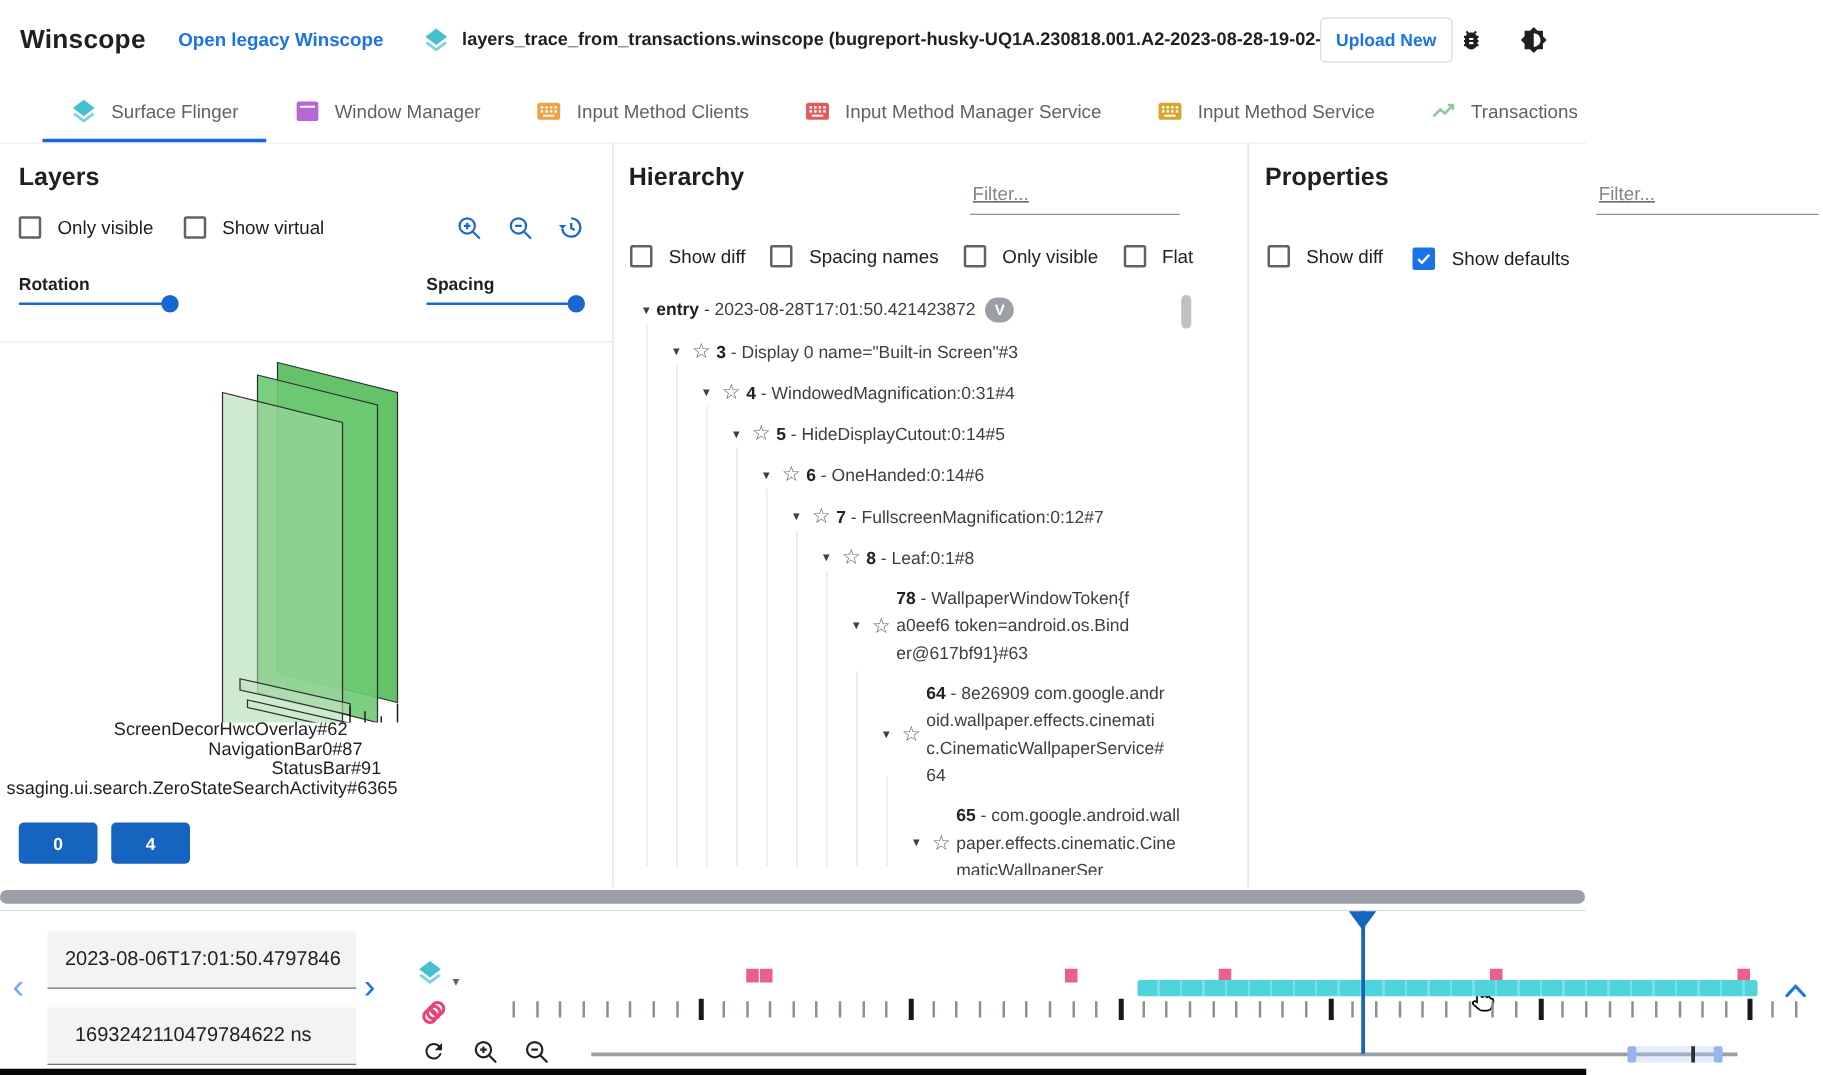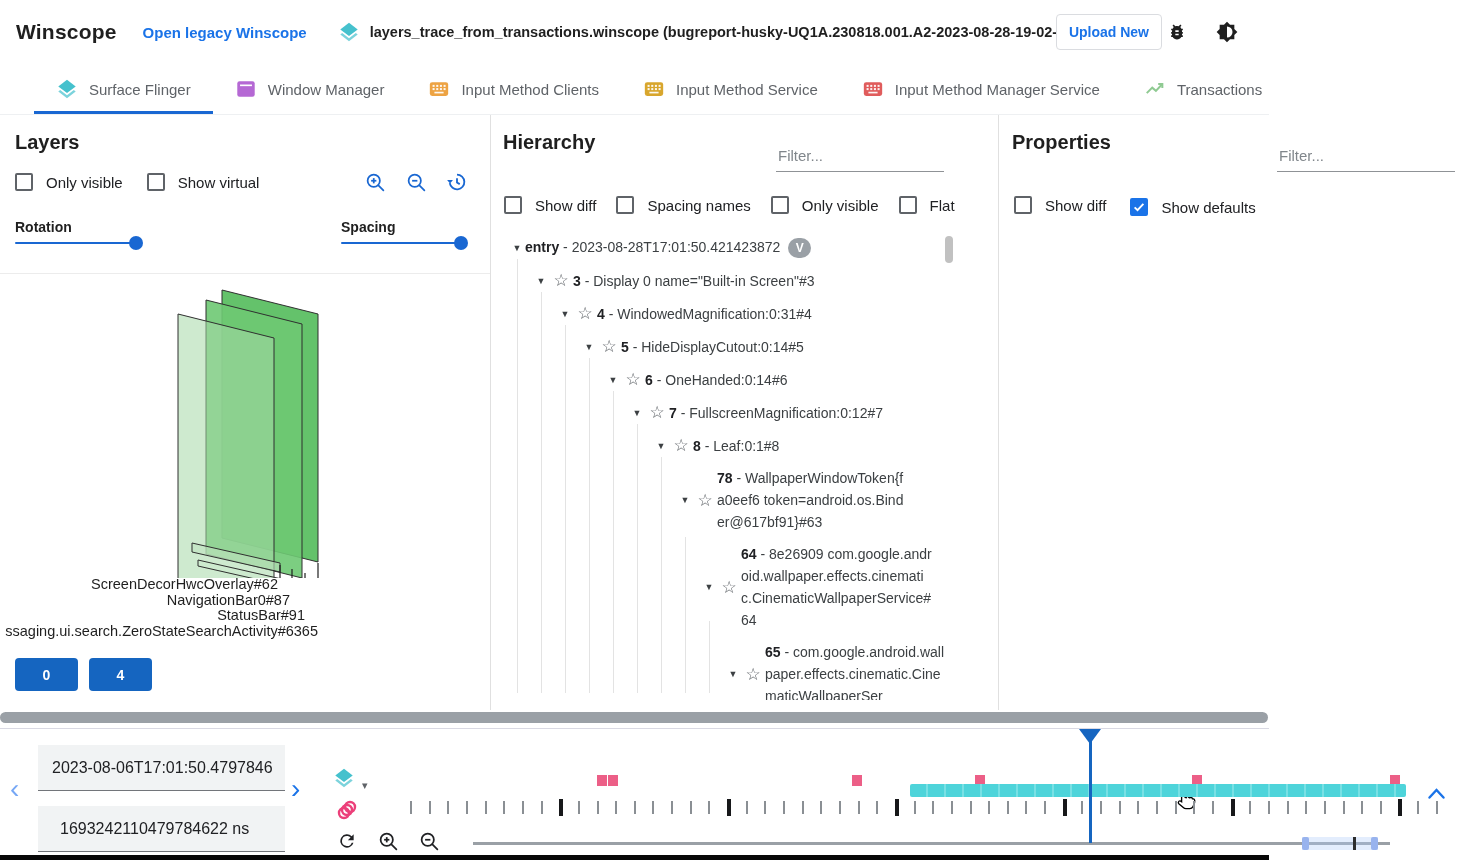--- a/index.html
+++ b/index.html
@@ -33,21 +33,21 @@
 
   
   #main { position: absolute; top: 115px; left: 0; width: 100%; height: 595px; }
   .panel { position: absolute; top: 0; height: 100%; overflow: hidden; }
   #layers-panel { left: 0; width: 490px; }
   #hierarchy-panel { left: 490px; width: 485px; border-left: 1px solid #e0e0e0; }
   #properties-panel { left: 998px; width: 483px; border-left: 1px solid #e0e0e0; }
   .panel-title { position: absolute; left: 15px; top: 16px; font-size: 20px; font-weight: 700; color: #1f1f1f; }
   .filter-input { position: absolute; top: 28px; border: none; border-bottom: 1px solid #8f9296;
                   font-size: 15px; color: #404040; padding: 4px 2px 7px 2px; outline: none; background: transparent;
-                  font-family: "Liberation Sans", sans-serif; }
+                  font-family: "Liberation Sans", sans-serif; text-decoration: underline; }
   .filter-input::placeholder { color: #80868b; }
 
   .cb-row { display: inline-flex; align-items: center; margin-right: 24px; cursor: pointer; }
   .cb { width: 18px; height: 18px; border: 2px solid #5f6368; border-radius: 2px; flex: none; background: #fff; }
   .cb.checked { border-color: #1a73e8; background: #1a73e8; display: flex; align-items: center; justify-content: center; }
   .cb-label { margin-left: 13px; font-size: 15px; color: #202124; }
 
   
   #layers-checks { position: absolute; left: 15px; top: 58px; white-space: nowrap; }
   #layers-zoom-group { position: absolute; right: 22px; top: 56px; display: flex; gap: 19px; }
@@ -182,54 +182,54 @@
               <rect x="17" y="11" width="2.2" height="2.2"></rect>
               <rect x="7" y="15" width="10" height="1.8"></rect>
             </g>
           </svg>
         </span>
         <span>Input Method Clients</span>
       </div>
       <div class="tab">
         <span class="ticon">
           <svg width="22" height="22" viewBox="0 0 24 24">
+            <rect x="2" y="4.5" width="20" height="15" rx="2.5" fill="#e05c5c"></rect>
+            <g fill="#fff" opacity=".92">
+              <rect x="5" y="7.5" width="2.2" height="2.2"></rect>
+              <rect x="9" y="7.5" width="2.2" height="2.2"></rect>
+              <rect x="13" y="7.5" width="2.2" height="2.2"></rect>
+              <rect x="17" y="7.5" width="2.2" height="2.2"></rect>
+              <rect x="5" y="11" width="2.2" height="2.2"></rect>
+              <rect x="9" y="11" width="2.2" height="2.2"></rect>
+              <rect x="13" y="11" width="2.2" height="2.2"></rect>
+              <rect x="17" y="11" width="2.2" height="2.2"></rect>
+              <rect x="7" y="15" width="10" height="1.8"></rect>
+            </g>
+          </svg>
+        </span>
+        <span>Input Method Manager Service</span>
+      </div>
+      <div class="tab">
+        <span class="ticon">
+          <svg width="22" height="22" viewBox="0 0 24 24">
             <rect x="2" y="4.5" width="20" height="15" rx="2.5" fill="#d8a62d"></rect>
             <g fill="#fff" opacity=".92">
               <rect x="5" y="7.5" width="2.2" height="2.2"></rect>
               <rect x="9" y="7.5" width="2.2" height="2.2"></rect>
               <rect x="13" y="7.5" width="2.2" height="2.2"></rect>
               <rect x="17" y="7.5" width="2.2" height="2.2"></rect>
               <rect x="5" y="11" width="2.2" height="2.2"></rect>
               <rect x="9" y="11" width="2.2" height="2.2"></rect>
               <rect x="13" y="11" width="2.2" height="2.2"></rect>
               <rect x="17" y="11" width="2.2" height="2.2"></rect>
               <rect x="7" y="15" width="10" height="1.8"></rect>
             </g>
           </svg>
         </span>
         <span>Input Method Service</span>
-      </div>
-      <div class="tab">
-        <span class="ticon">
-          <svg width="22" height="22" viewBox="0 0 24 24">
-            <rect x="2" y="4.5" width="20" height="15" rx="2.5" fill="#e05c5c"></rect>
-            <g fill="#fff" opacity=".92">
-              <rect x="5" y="7.5" width="2.2" height="2.2"></rect>
-              <rect x="9" y="7.5" width="2.2" height="2.2"></rect>
-              <rect x="13" y="7.5" width="2.2" height="2.2"></rect>
-              <rect x="17" y="7.5" width="2.2" height="2.2"></rect>
-              <rect x="5" y="11" width="2.2" height="2.2"></rect>
-              <rect x="9" y="11" width="2.2" height="2.2"></rect>
-              <rect x="13" y="11" width="2.2" height="2.2"></rect>
-              <rect x="17" y="11" width="2.2" height="2.2"></rect>
-              <rect x="7" y="15" width="10" height="1.8"></rect>
-            </g>
-          </svg>
-        </span>
-        <span>Input Method Manager Service</span>
       </div>
       <div class="tab">
         <span class="ticon">
           <svg width="22" height="22" viewBox="0 0 24 24">
             <polyline points="3,16.5 9,10.5 13,14 20,6.5" fill="none" stroke="#8fca92" stroke-width="2.2"></polyline>
             <polyline points="15.5,6.5 20,6.5 20,11" fill="none" stroke="#8fca92" stroke-width="2.2"></polyline>
           </svg>
         </span>
         <span>Transactions</span>
       </div>

